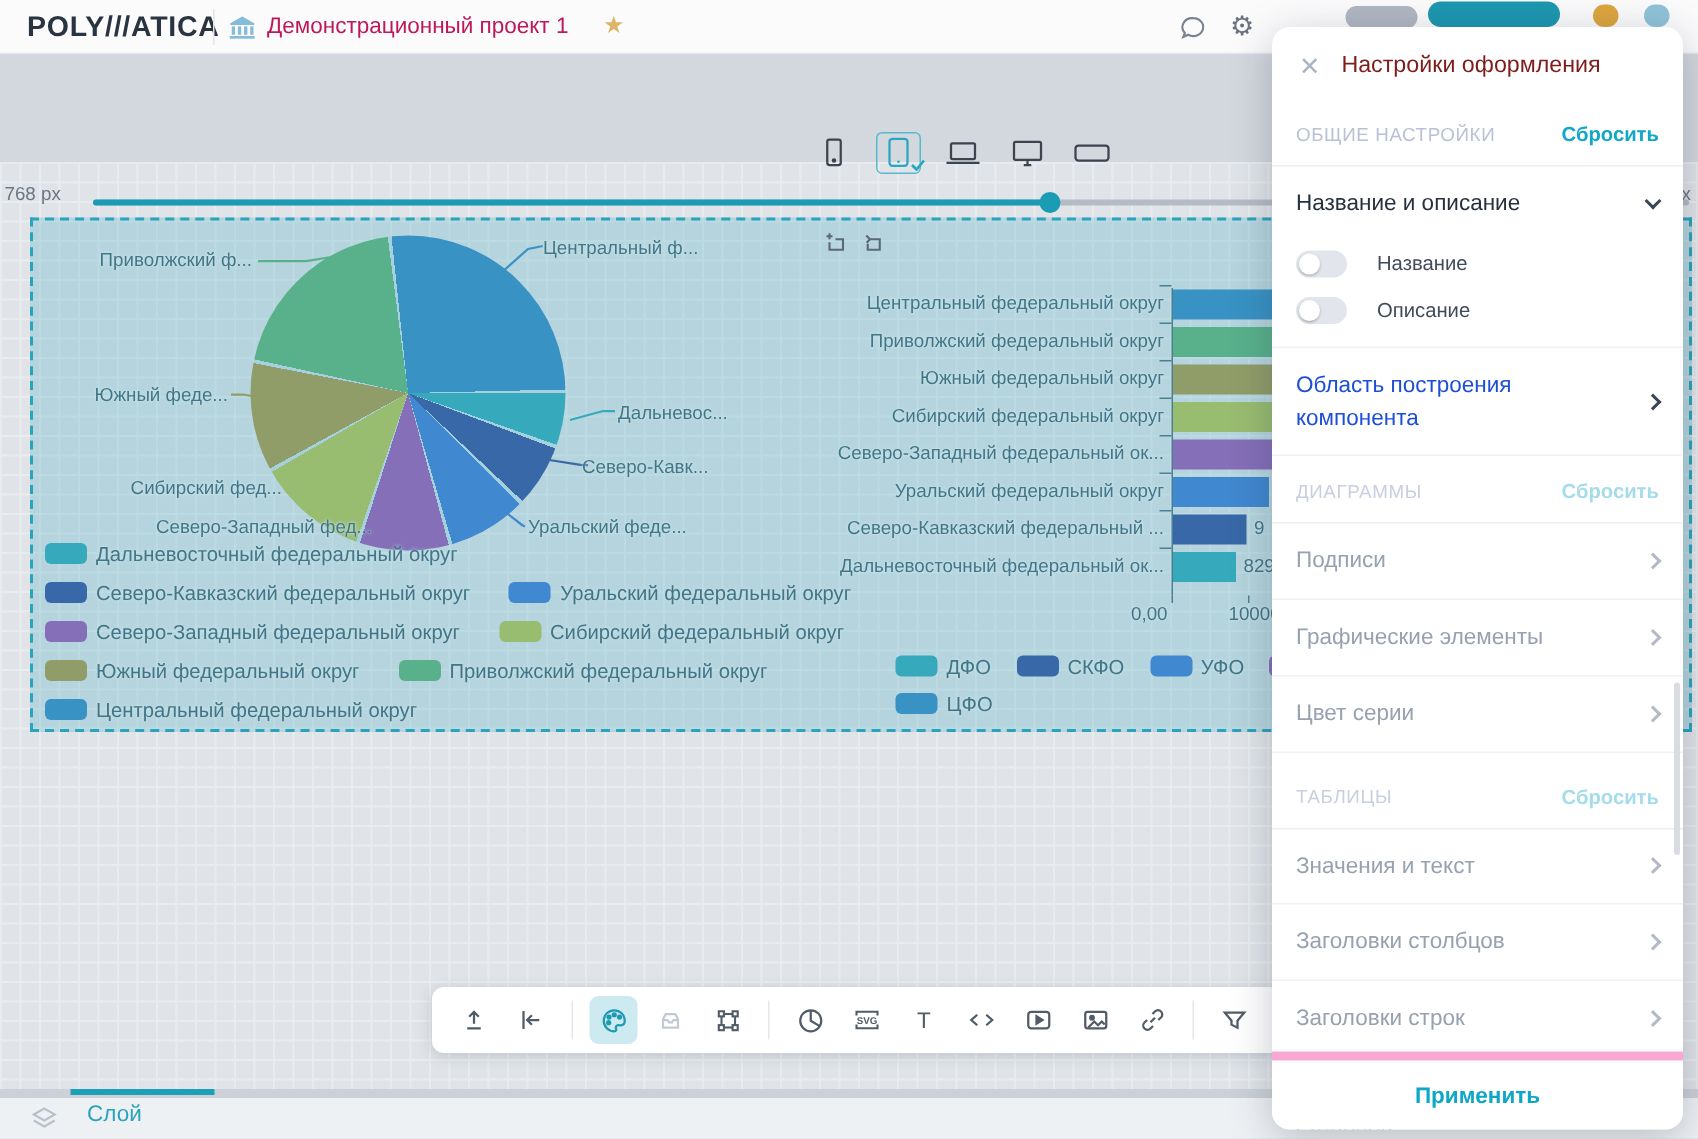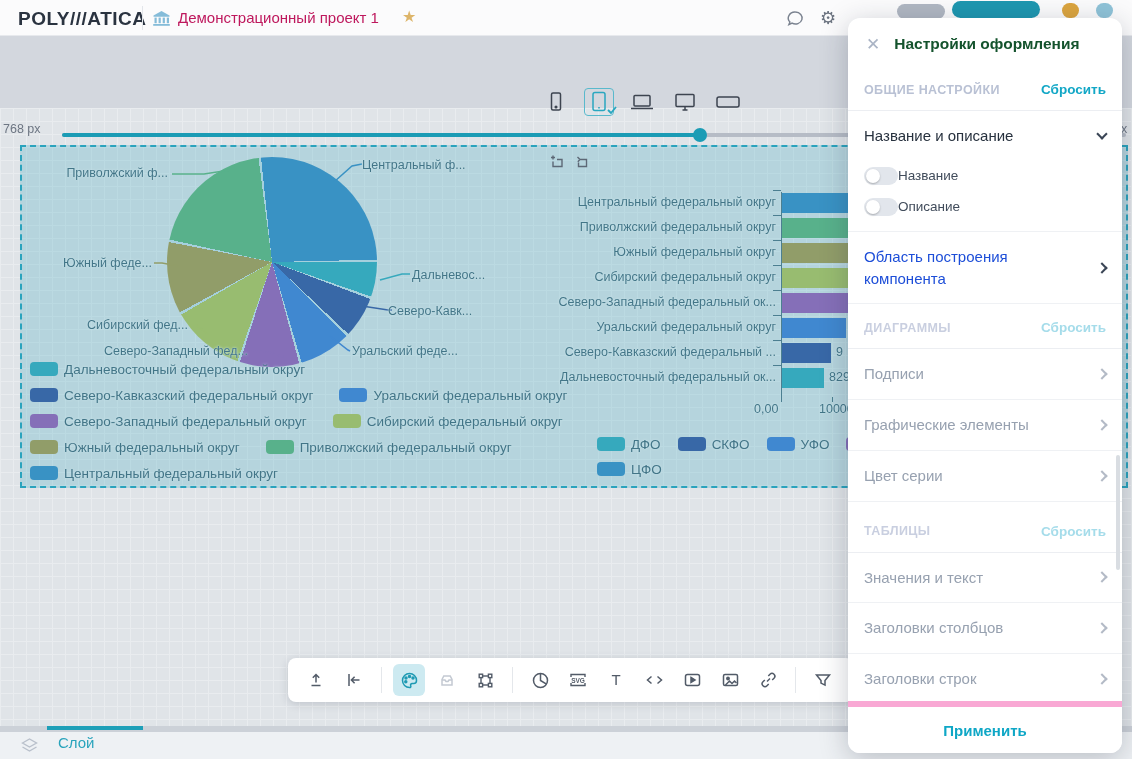--- a/index.html
+++ b/index.html
@@ -104,39 +104,39 @@
   .layer-tab { position:absolute; left:58px; top:8px; font-size:15px; color:#2aa4bc; cursor:pointer;}
   .layer-badge { position:absolute; left:103px; top:6px; width:22px; height:22px; border-radius:50%;
     background:#cde9ef; color:#2ba3b8; font-size:10px; font-weight:700;
     display:flex; align-items:center; justify-content:center;margin-top:36px; }
 
   
   .panel { position:absolute; left:848px; top:18px; width:274px; height:735px;
     background:#fff; border-radius:12px; box-shadow:0 6px 28px rgba(30,40,60,.25); z-index:20; overflow:hidden;}
   .panel-header { display:flex; align-items:center; gap:14px; padding:17px 18px 13px 18px; }
   .close-x { font-size:17px; color:#aab4c5; cursor:pointer; line-height:1; }
-  .panel-title { font-size:15.5px; font-weight:700; color:#14532d; }
+  .panel-title { font-size:15.5px; font-weight:400; color:#7f1d1d; }
   .sect { display:flex; justify-content:space-between; align-items:center;
     padding:16px 16px 13px 16px; border-bottom:1px solid #eceef2; }
-  .sect-h { font-size:12.5px; font-weight:700; letter-spacing:.4px; color:#b9c1d4; }
+  .sect-h { font-size:12.5px; font-weight:400; letter-spacing:.4px; color:#b9c1d4; }
   .sect-h.lighter { color:#c9cfe0; }
   .reset { font-size:13.5px; font-weight:700; color:#12a7c6; cursor:pointer; }
   .reset.lighter { color:#a5dcea; }
   .prow { display:flex; justify-content:space-between; align-items:center;
     padding:14px 16px; font-size:15px; color:#27313e; cursor:pointer; }
   .prow.bordered { border-bottom:1px solid #eff1f4; }
   .prow.bordered-top { border-top:1px solid #eff1f4; }
   .prow.disabled { color:#97a1b0; }
   .prow-label { max-width:210px; line-height:1.45; }
   .chev { width:8px; height:8px; border-right:2px solid #3a4555; border-bottom:2px solid #3a4555;
     flex:0 0 auto; }
   .chev.right { transform:rotate(-45deg); }
   .chev.down  { transform:rotate(45deg); margin-top:-4px;}
   .chev.dim { border-color:#b3bac6; }
-  .toggle-row { display:flex; align-items:center; gap:0; padding:6px 16px 7px 16px; cursor:pointer;}
+  .toggle-row { display:flex; align-items:center; gap:20px; padding:6px 16px 7px 16px; cursor:pointer;}
   .toggle { width:34px; height:18px; border-radius:9px; background:#e2e6ec; position:relative; flex:0 0 auto;}
   .toggle .knob { position:absolute; left:2px; top:2px; width:14px; height:14px; border-radius:50%;
     background:#fff; box-shadow:0 1px 2px rgba(0,0,0,.25); }
   .toggle-label { font-size:13.5px; color:#414c5b; }
   .panel-footer { position:absolute; left:0; bottom:0; width:100%; height:52px; background:#fff;
     border-top:6px solid #f9a8d4; display:flex; align-items:center; justify-content:center; }
   .apply-btn { border:none; background:none; font-size:15px; font-weight:700; color:#0fa7c6; cursor:pointer;}
   .panel-scrollthumb { position:absolute; right:2px; top:437px; width:4px; height:115px;
     background:#d9dde2; border-radius:2px; }
   svg { display:block; }

